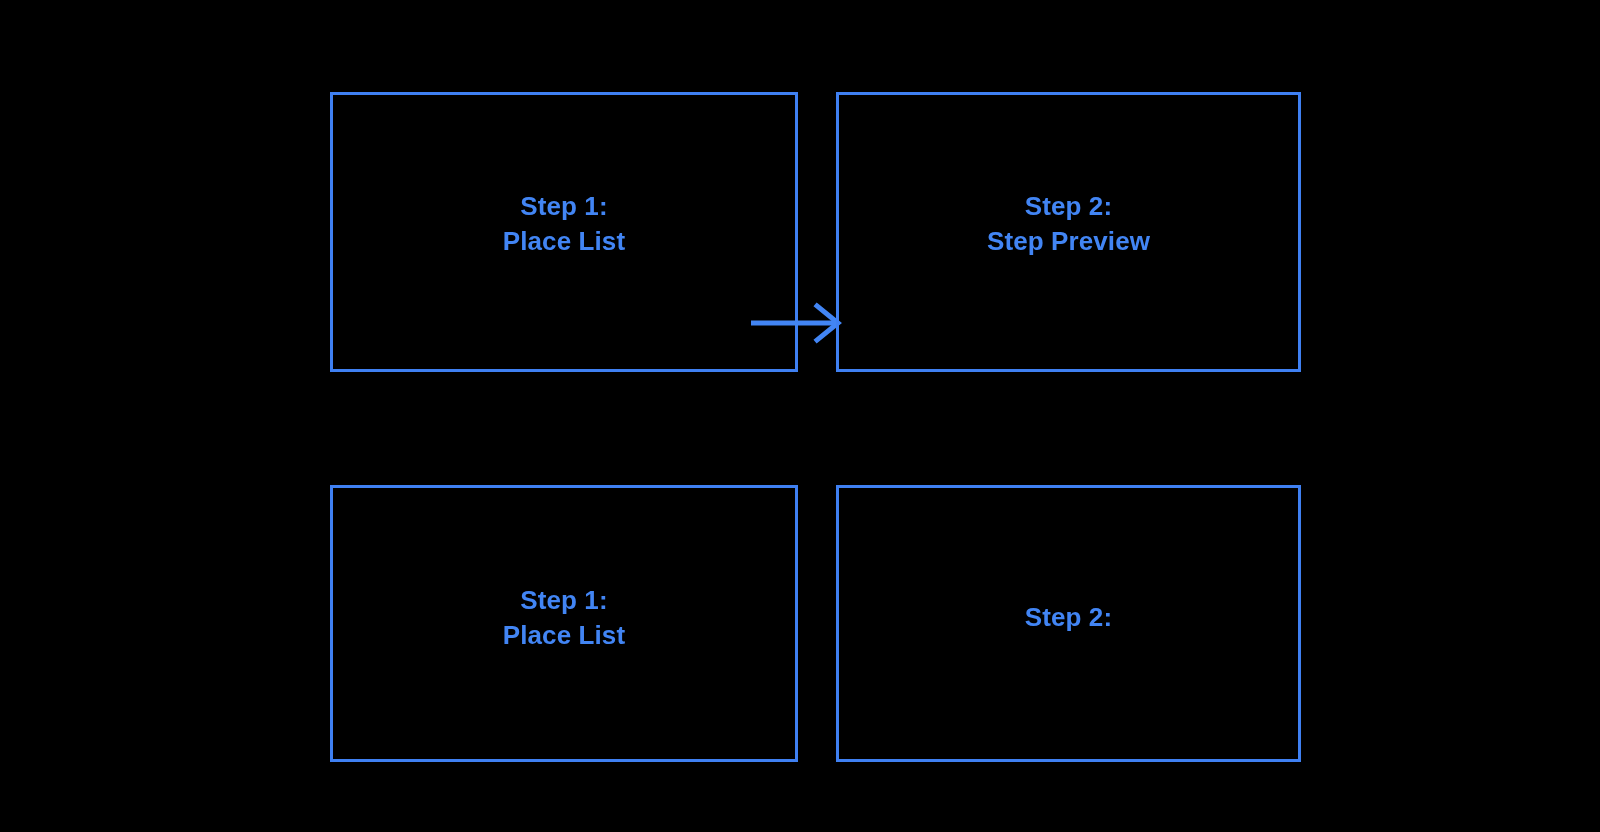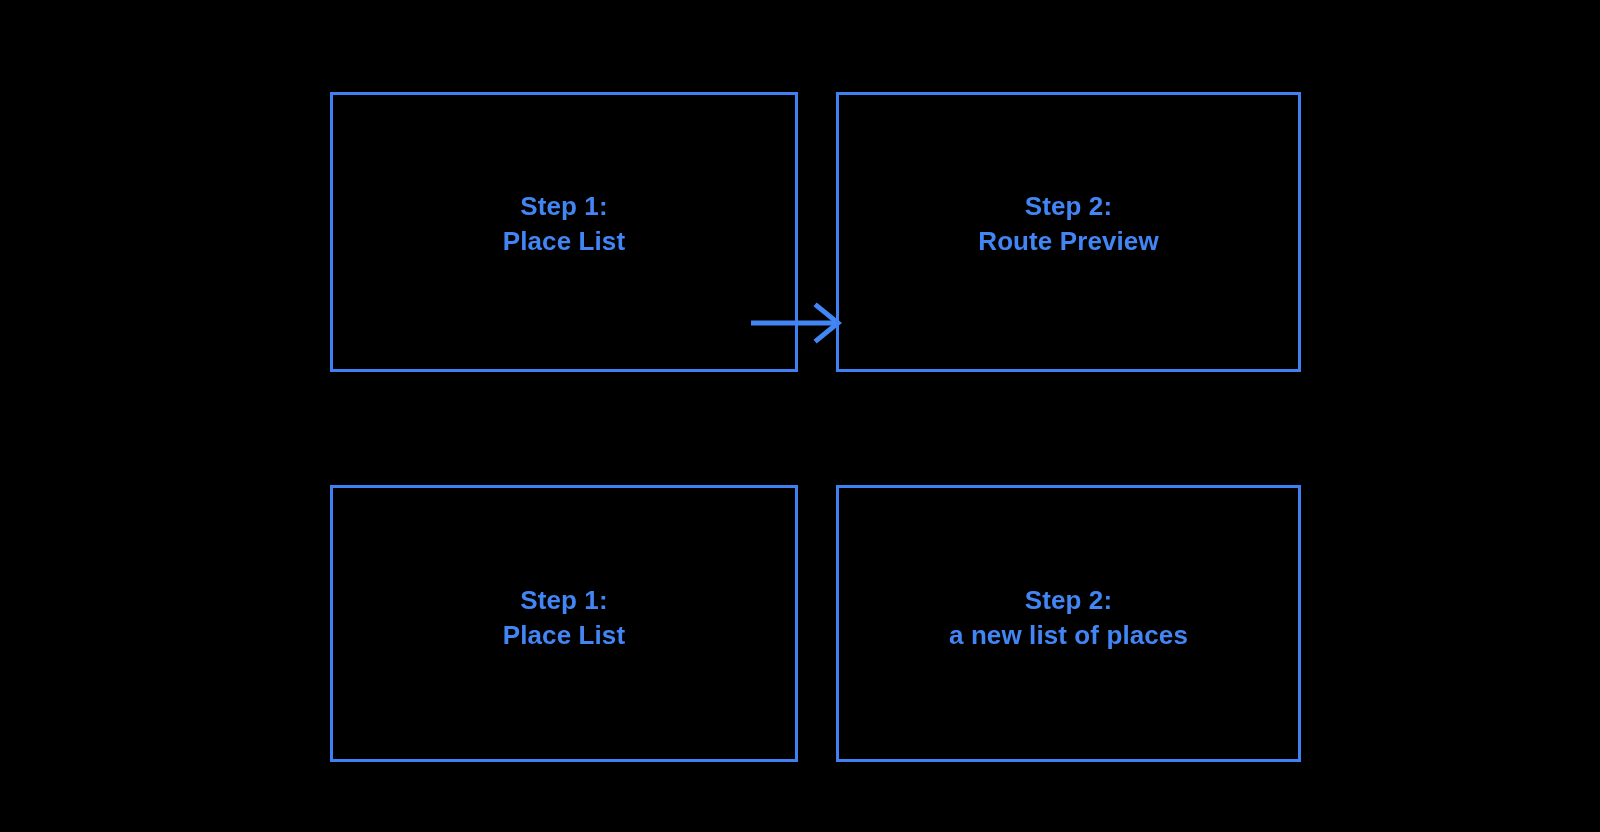--- a/index.html
+++ b/index.html
@@ -96,37 +96,36 @@
     </div>
 
     <svg class="arrow" viewBox="0 0 90 40">
       <line x1="0" y1="20" x2="87" y2="20" stroke="#4285F4" stroke-width="5"></line>
       <polyline points="66,3 87,20 66,37" fill="none" stroke="#4285F4" stroke-width="5" stroke-linecap="square" stroke-linejoin="miter"></polyline>
     </svg>
 
     <div class="step-box box-right">
       <div class="label-stack">
         <div class="box-label">Step 2:</div>
-        <div class="box-label">Route Preview</div>
+        <div class="box-label">Step Preview</div>
       </div>
     </div>
 
   </div>
 
   <div class="flow-row" id="row-bottom">
 
     <div class="step-box box-left">
       <div class="label-stack">
         <div class="box-label">Step 1:</div>
         <div class="box-label">Place List</div>
       </div>
     </div>
 
     <div class="step-box box-right">
       <div class="label-stack">
         <div class="box-label">Step 2:</div>
-        <div class="box-label">a new list of places</div>
       </div>
     </div>
 
   </div>
 
 </div>
 
 </body></html>

